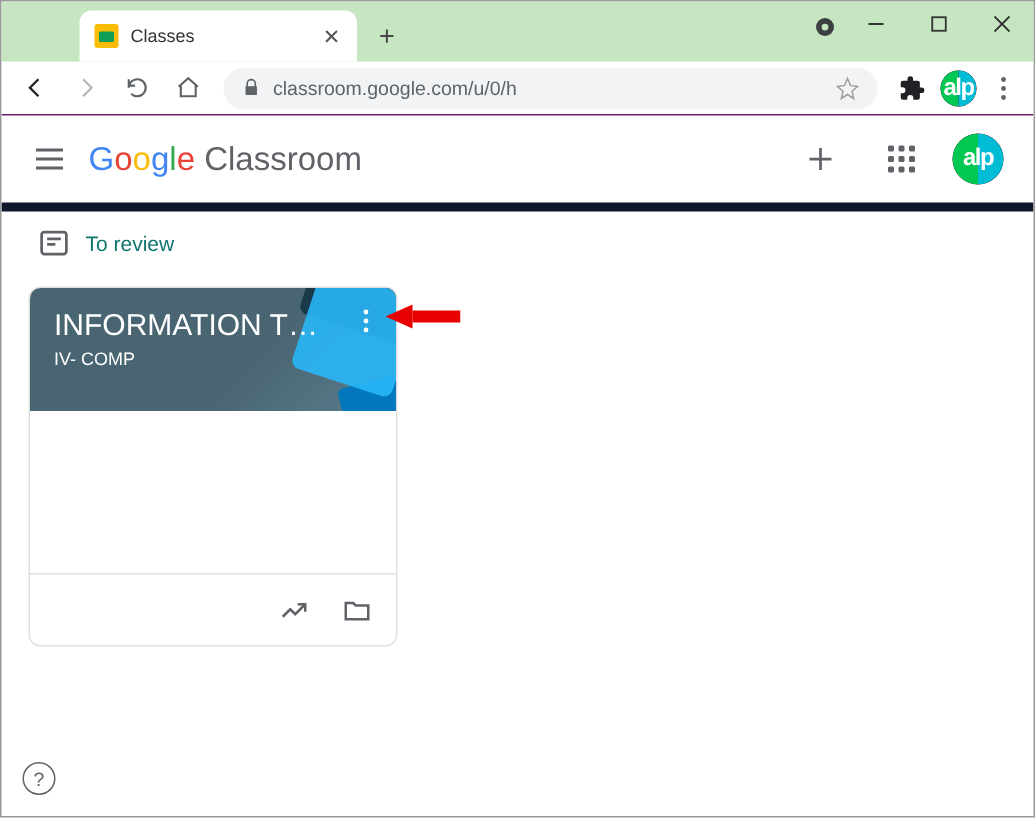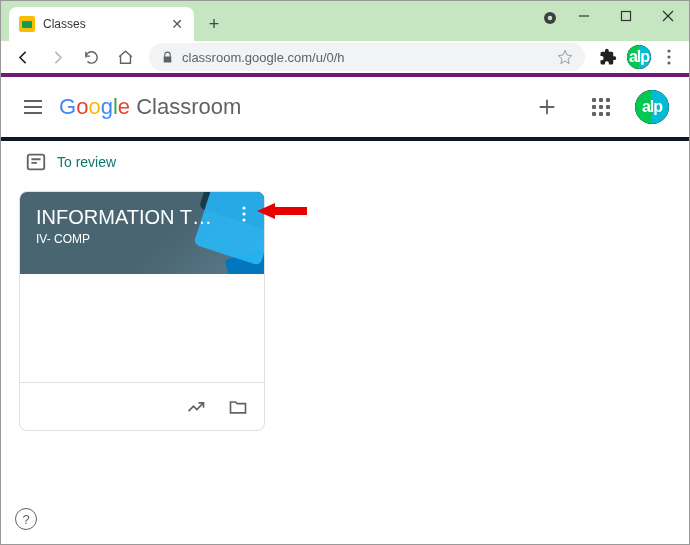--- a/index.html
+++ b/index.html
@@ -1,45 +1,45 @@
 <!DOCTYPE html>
 <html><head>
 <meta charset="utf-8">
 <style>
 * { margin: 0; padding: 0; box-sizing: border-box; font-family: Arial, "Helvetica Neue", sans-serif; }
 body { width: 690px; height: 545px; background: #fff; position: relative; border: 1px solid #999; }
 
 
-.title-bar { height: 40px; background: #c5e6c1; display: flex; align-items: flex-end; position: relative; }
+.title-bar { height: 40px; background: #c5e6c1; display: flex; align-items: flex-end; position: relative; padding-left: 44px; }
 .tab { background: #fff; height: 34px; width: 185px; margin-left: 8px; border-radius: 8px 8px 0 0; display: flex; align-items: center; padding: 0 10px; gap: 8px; position: relative; }
 .favicon { width: 16px; height: 16px; background: #fbbc05; border-radius: 2px; position: relative; display: flex; align-items: center; justify-content: center; }
 .favicon::after { content: ""; width: 10px; height: 7px; background: #0f9d58; border-radius: 1px; }
 .tab-title { font-size: 12px; color: #333; flex: 1; white-space: nowrap; overflow: hidden; }
 .tab-close { width: 14px; height: 14px; color: #555; cursor: pointer; display: flex; align-items: center; justify-content: center; font-size: 14px; }
 .new-tab { width: 28px; height: 28px; display: flex; align-items: center; justify-content: center; margin-left: 6px; margin-bottom: 3px; color: #444; font-size: 18px; cursor: pointer; }
 .win-controls { position: absolute; right: 0; top: 0; height: 30px; display: flex; }
 .win-btn { width: 42px; height: 30px; display: flex; align-items: center; justify-content: center; cursor: pointer; }
 .win-btn svg { width: 12px; height: 12px; }
 .incog { position: absolute; right: 130px; top: 8px; width: 18px; height: 18px; }
 
-.toolbar { height: 36px; background: #fff; border-bottom: 4px solid #701a75; display: flex; align-items: center; padding: 0 8px; gap: 6px; }
+.toolbar { height: 36px; background: #fff; border-bottom: 1px solid #701a75; display: flex; align-items: center; padding: 0 8px; gap: 6px; }
 .tb-btn { width: 28px; height: 28px; display: flex; align-items: center; justify-content: center; color: #5f6368; cursor: pointer; border-radius: 50%; }
 .tb-btn svg { width: 17px; height: 17px; }
 .tb-btn.disabled { color: #b7b7b7; cursor: default; }
 .url-bar { flex: 1; height: 28px; background: #f1f3f4; border-radius: 14px; display: flex; align-items: center; padding: 0 12px; gap: 8px; margin: 0 4px; }
 .url-text { font-size: 13px; color: #5f6368; flex: 1; }
 .star { color: #9e9e9e; }
 .ext { width: 26px; height: 26px; display: flex; align-items: center; justify-content: center; cursor: pointer; }
 .avatar-sm { width: 24px; height: 24px; border-radius: 50%; background: #000; position: relative; overflow: hidden; cursor: pointer; }
 .avatar-sm::before { content: ""; position: absolute; left: 0; top: 0; width: 12px; height: 24px; background: #00c853; border-radius: 12px 0 0 12px; }
 .avatar-sm::after { content: ""; position: absolute; right: 0; top: 0; width: 12px; height: 24px; background: #00bcd4; border-radius: 0 12px 12px 0; }
 .kebab { width: 24px; display: flex; align-items: center; justify-content: center; color: #5f6368; cursor: pointer; }
 
 
-.app-header { height: 64px; border-bottom: 4px solid #0f172a; display: flex; align-items: center; padding: 0 20px; gap: 14px; }
+.app-header { height: 64px; border-bottom: 6px solid #0f172a; display: flex; align-items: center; padding: 0 20px; gap: 14px; }
 .menu-icon { width: 24px; height: 24px; color: #5f6368; cursor: pointer; }
 .logo-text { font-size: 22px; font-weight: 400; }
 .logo-text .g1 { color: #4285F4; }
 .logo-text .g2 { color: #EA4335; }
 .logo-text .g3 { color: #FBBC05; }
 .logo-text .g4 { color: #4285F4; }
 .logo-text .g5 { color: #34A853; }
 .logo-text .g6 { color: #EA4335; }
 .logo-text .cls { color: #5f6368; }
 .header-spacer { flex: 1; }

